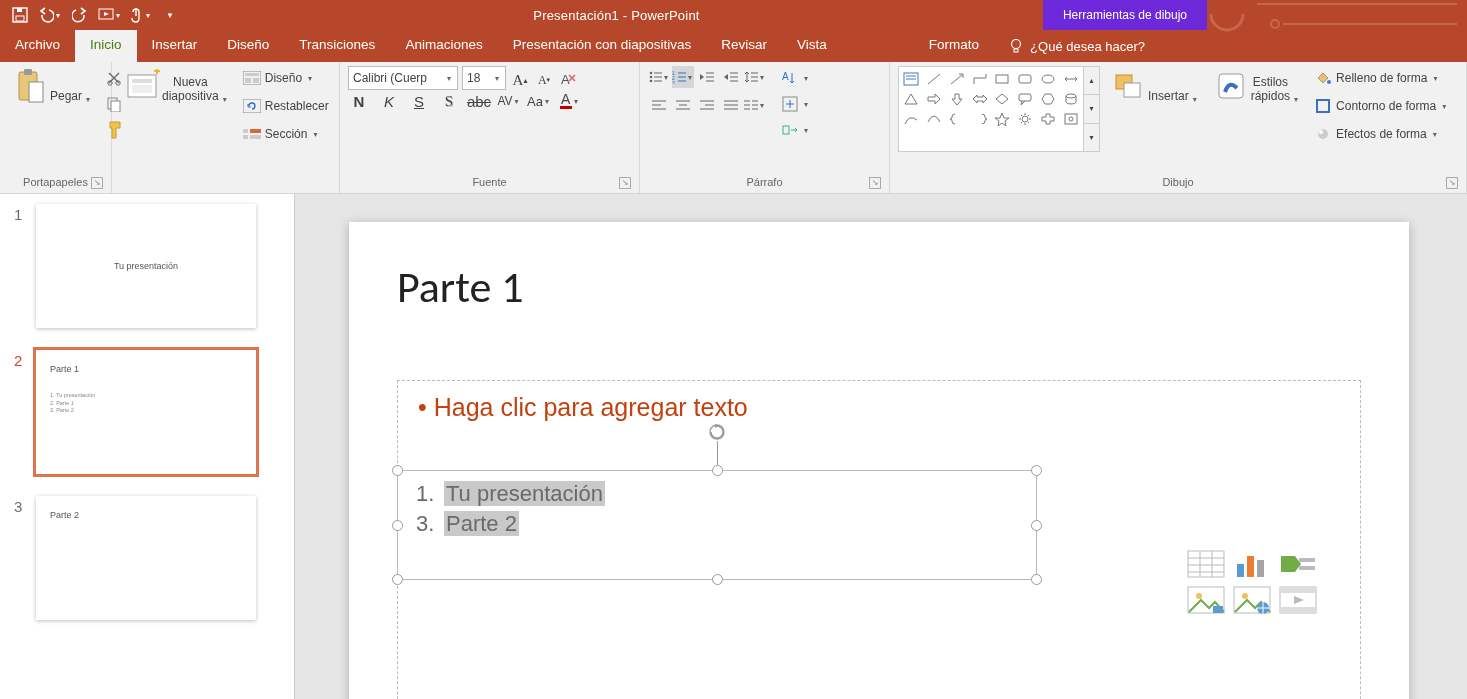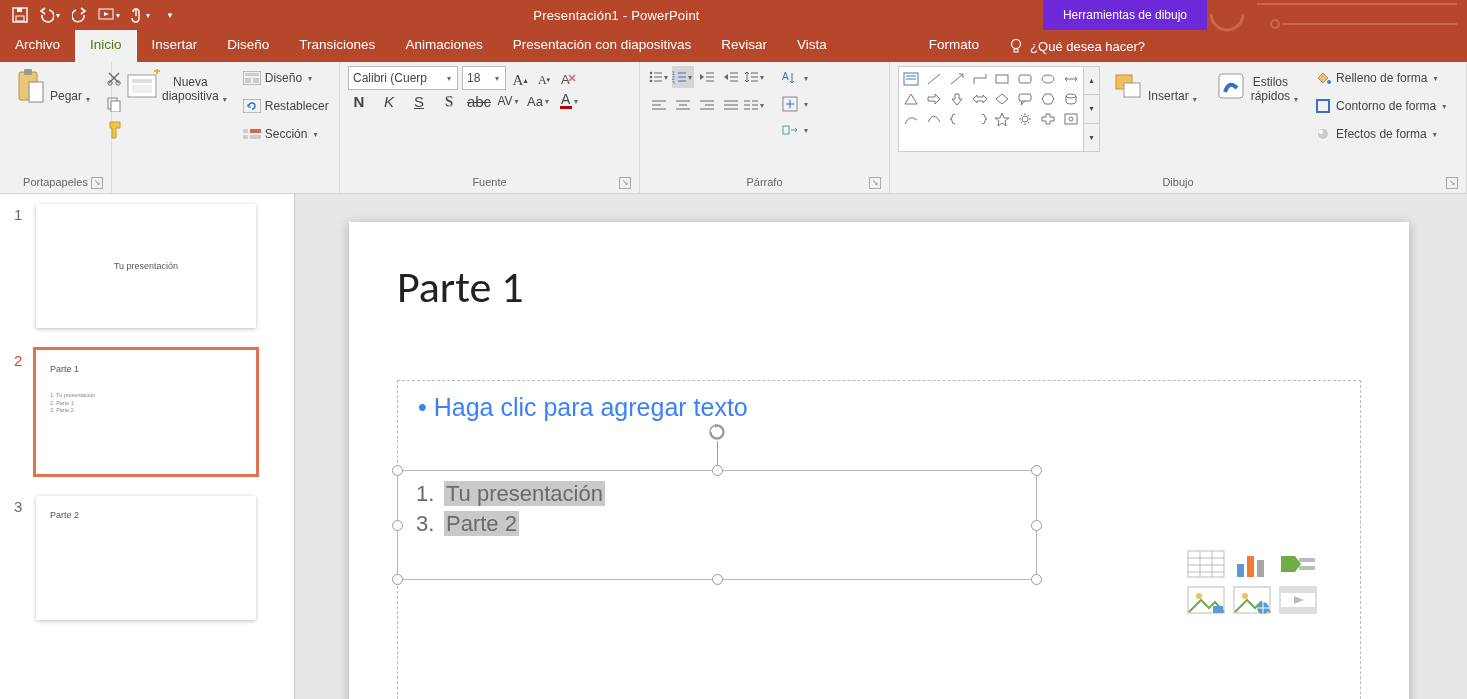--- a/index.html
+++ b/index.html
@@ -55,21 +55,21 @@
 .thumb-num.sel{color:#D04423}
 .thumb{width:220px;height:124px;background:#fff;box-shadow:0 1px 4px rgba(0,0,0,0.25);padding:14px 14px;font-size:8px;color:#666;position:relative}
 .thumb.sel{outline:3px solid #E2714F;box-shadow:none}
 .thumb .tt{font-size:9px;color:#555}
 .thumb .lines{margin-top:18px;font-size:5.5px;line-height:1.4;color:#888}
 .thumb1 .c{position:absolute;top:50%;left:50%;transform:translate(-50%,-50%);font-size:9px;color:#555}
 .canvas-area{flex:1;background:#E6E6E6;padding:28px 0 0 54px;overflow:hidden;position:relative}
 .slide{width:1060px;height:596px;background:#fff;box-shadow:0 2px 10px rgba(0,0,0,0.25);position:relative;padding:38px 48px}
 .slide-title{font-size:44px;font-family:Calibri,Arial,sans-serif;color:#222;font-weight:300}
 .content-ph{position:absolute;top:158px;left:48px;right:48px;border:1px dashed #bbb;padding:12px 20px}
-.ph-text{font-size:25px;color:#3b82f6}
+.ph-text{font-size:25px;color:#c2410c}
 .ph-text::before{content:"• ";}
 .inner-box{position:absolute;top:248px;left:48px;width:640px;height:110px;border:1px solid #b8b8b8}
 .inner-box .handle{position:absolute;width:11px;height:11px;border:1.5px solid #9a9a9a;background:#fff;border-radius:50%}
 .h-tl{top:-6px;left:-6px}.h-tr{top:-6px;right:-6px}.h-bl{bottom:-6px;left:-6px}.h-br{bottom:-6px;right:-6px}
 .h-t{top:-6px;left:50%;margin-left:-5px}.h-b{bottom:-6px;left:50%;margin-left:-5px}
 .h-l{top:50%;left:-6px;margin-top:-5px}.h-r{top:50%;right:-6px;margin-top:-5px}
 .rot{position:absolute;top:-48px;left:50%;margin-left:-9px;width:18px;height:18px}
 .rot-line{position:absolute;top:-30px;left:50%;width:1px;height:24px;background:#9a9a9a}
 .ol{list-style:none;padding:8px 18px;font-size:22px;color:#6a6a6a;font-family:Calibri,Arial,sans-serif}
 .ol li{line-height:1.35}

